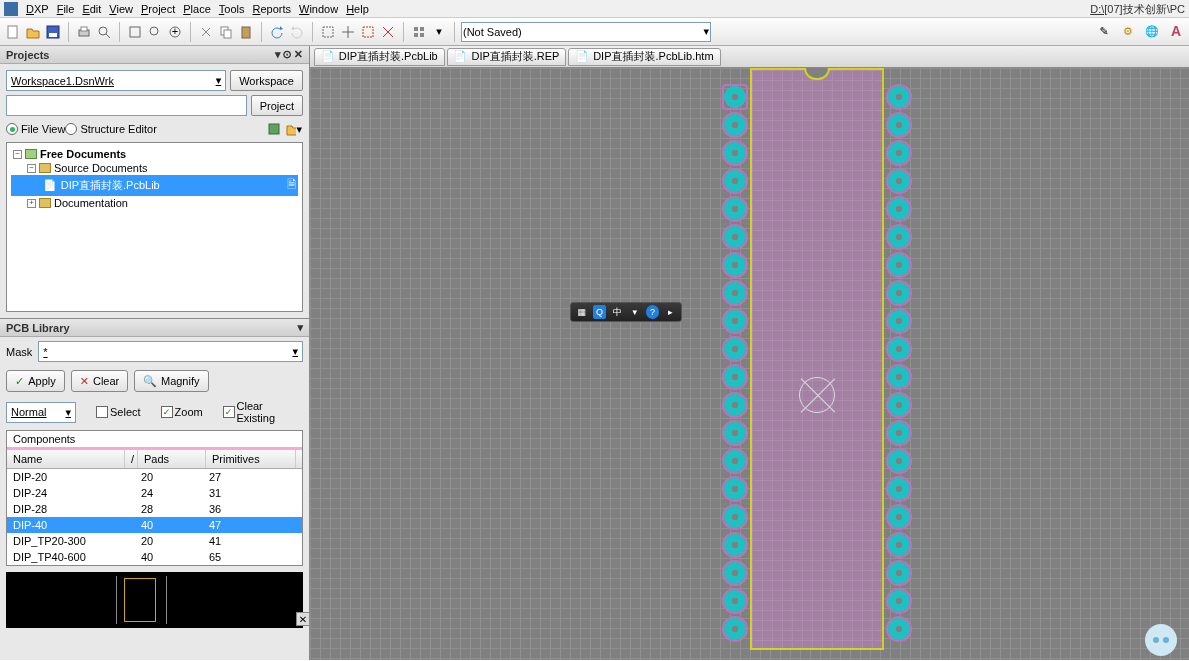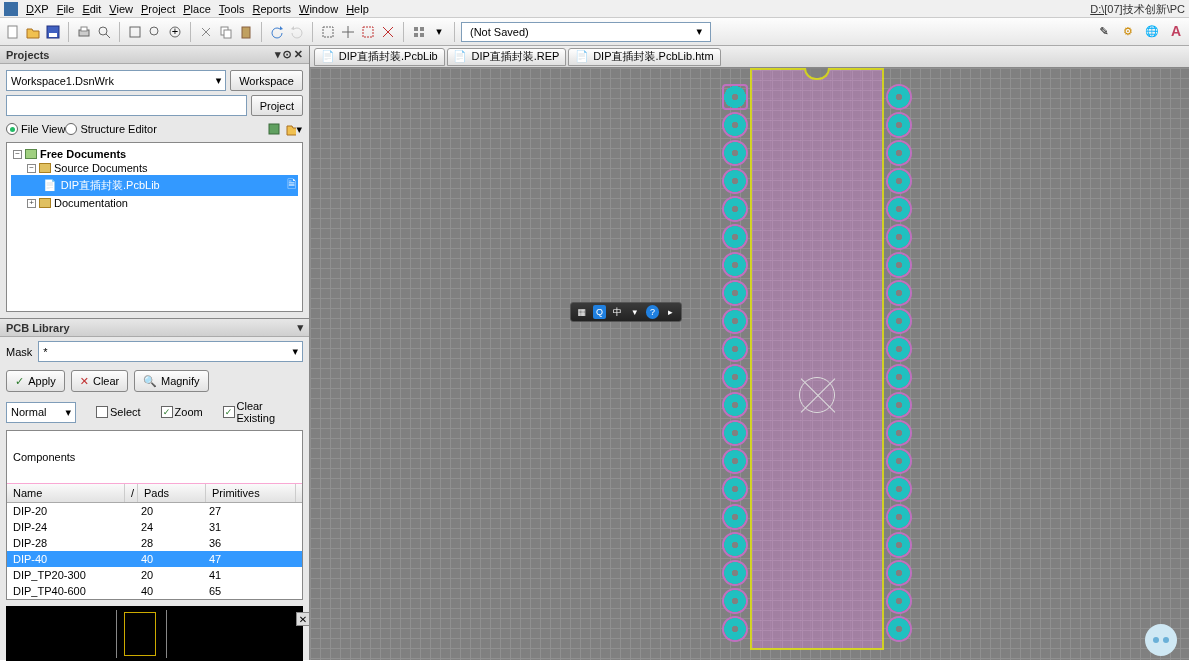--- a/index.html
+++ b/index.html
@@ -5,28 +5,28 @@
 * { box-sizing: border-box; margin: 0; padding: 0; font-family: Tahoma, Arial, sans-serif; font-size: 11px; }
 body { width: 1189px; height: 661px; background: #fff; overflow: hidden; }
 .menubar { height: 18px; display: flex; align-items: center; padding: 0 4px; gap: 8px; background: #f0f0f0; border-bottom: 1px solid #ccc; }
 .menubar span { text-decoration: underline; text-decoration-color: transparent; }
 .menubar span:first-letter { text-decoration: underline; }
 .menubar .item { cursor: default; }
 .path-right { position: absolute; right: 4px; top: 2px; color: #333; }
 .toolbar { height: 28px; background: linear-gradient(#fdfdfd,#e8e8e8); border-bottom: 1px solid #aaa; display: flex; align-items: center; padding: 0 4px; gap: 2px; }
 .tb-icon { width: 18px; height: 18px; display: flex; align-items: center; justify-content: center; border: 1px solid transparent; }
 .tb-sep { width: 1px; height: 20px; background: #bbb; margin: 0 4px; }
-.tb-select { height: 20px; width: 250px; border: 1px solid #7f9db9; background: #fff; padding: 0 8px; display: flex; align-items: center; justify-content: space-between; }
+.tb-select { height: 20px; width: 250px; border: 1px solid #7f9db9; background: #fff; padding: 0 1px; display: flex; align-items: center; justify-content: space-between; }
 .main { display: flex; height: 614px; }
 .left-panel { width: 310px; background: #e8e8e8; border-right: 1px solid #888; display: flex; flex-direction: column; }
 .panel-title { background: linear-gradient(#e7e7e7,#cfcfcf); border-bottom: 1px solid #aaa; padding: 2px 6px; font-weight: bold; color: #333; display: flex; justify-content: space-between; align-items: center; }
 .panel-title .ctrls { display: flex; gap: 2px; }
 .panel-body { padding: 6px; background: #e8e8e8; }
 .row { display: flex; gap: 4px; margin-bottom: 4px; align-items: center; }
-.combo { flex: 1; height: 21px; border: 1px solid #7f9db9; background: #fff; display: flex; align-items: center; padding: 0 4px; justify-content: space-between; }
+.combo { flex: 1; height: 21px; border: 1px solid #7f9db9; background: #fff; display: flex; align-items: center; padding: 0 4px; justify-content: space-between; text-decoration: underline; }
 .btn { height: 21px; border: 1px solid #888; background: linear-gradient(#fdfdfd,#e2e2e2); padding: 0 8px; display: flex; align-items: center; justify-content: center; cursor: default; border-radius: 2px; }
 .textfield { flex: 1; height: 21px; border: 1px solid #7f9db9; background: #fff; }
 .radio { display: flex; align-items: center; gap: 3px; }
 .radio-dot { width: 12px; height: 12px; border: 1px solid #666; border-radius: 50%; background: #fff; display: flex; align-items: center; justify-content: center; }
 .radio-dot.on::after { content: ""; width: 5px; height: 5px; background: #2b6; border-radius: 50%; }
 .tree { border: 1px solid #888; background: #fff; height: 170px; padding: 4px; overflow: auto; }
 .tree-node { padding: 1px 2px; display: flex; align-items: center; gap: 3px; }
 .tree-indent1 { padding-left: 16px; }
 .tree-indent2 { padding-left: 32px; }
 .tree-selected { background: #3399ff; color: #fff; }
@@ -318,21 +318,21 @@
         <label style="display:flex;align-items:center;gap:2px">
             <span class="check">✓</span>
             <span>Zoom</span>
           </label>
         <label style="display:flex;align-items:center;gap:2px">
             <span class="check">✓</span>
             <span>Clear Existing</span>
           </label>
       </div>
       <div class="table-wrap">
-        <div style="padding:20px 6px;border-bottom:1px solid #f9a8d4">Components</div>
+        <div style="padding:2px 6px;border-bottom:3px solid #f9a8d4">Components</div>
         <div class="table-head">
           <div class="th col1">Name</div>
           <div class="th" style="width:10px">/</div>
           <div class="th col2">Pads</div>
           <div class="th col3">Primitives</div>
         </div>
         <div class="tbody" id="comp-body">
             <div class="tr">
               <div class="td col1" style="width:128px">DIP-20</div>
               <div class="td col2">20</div>

